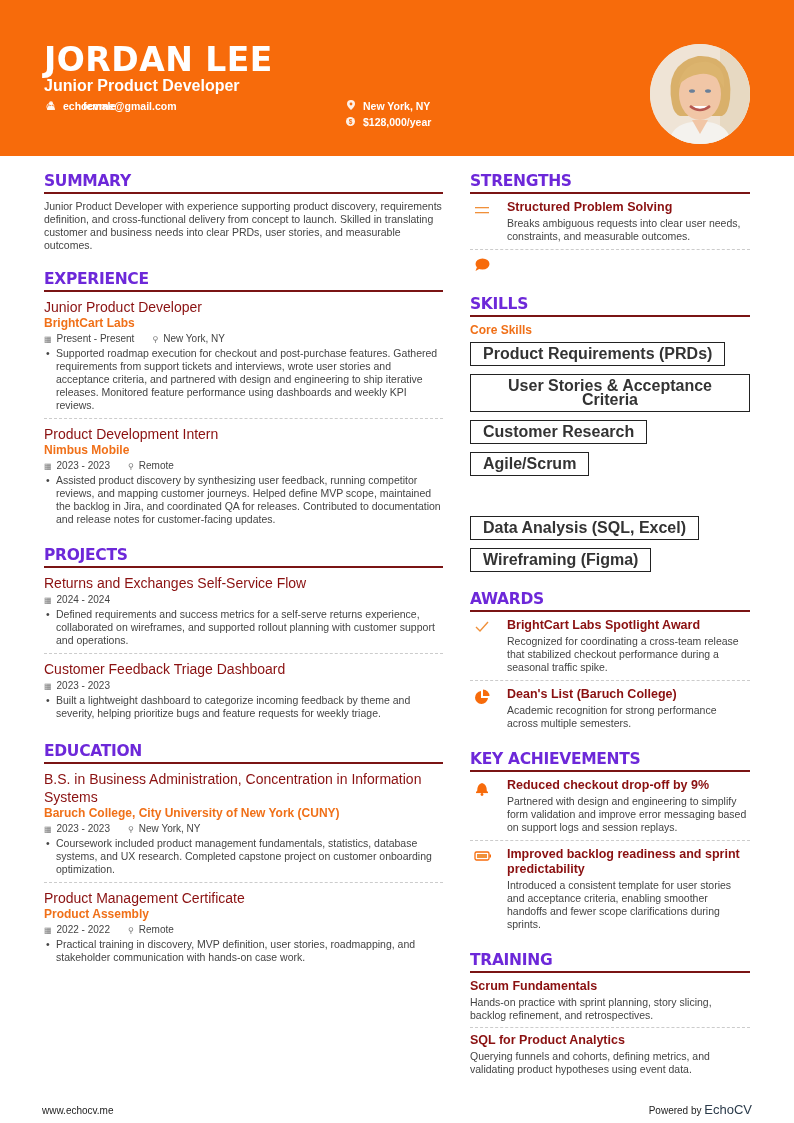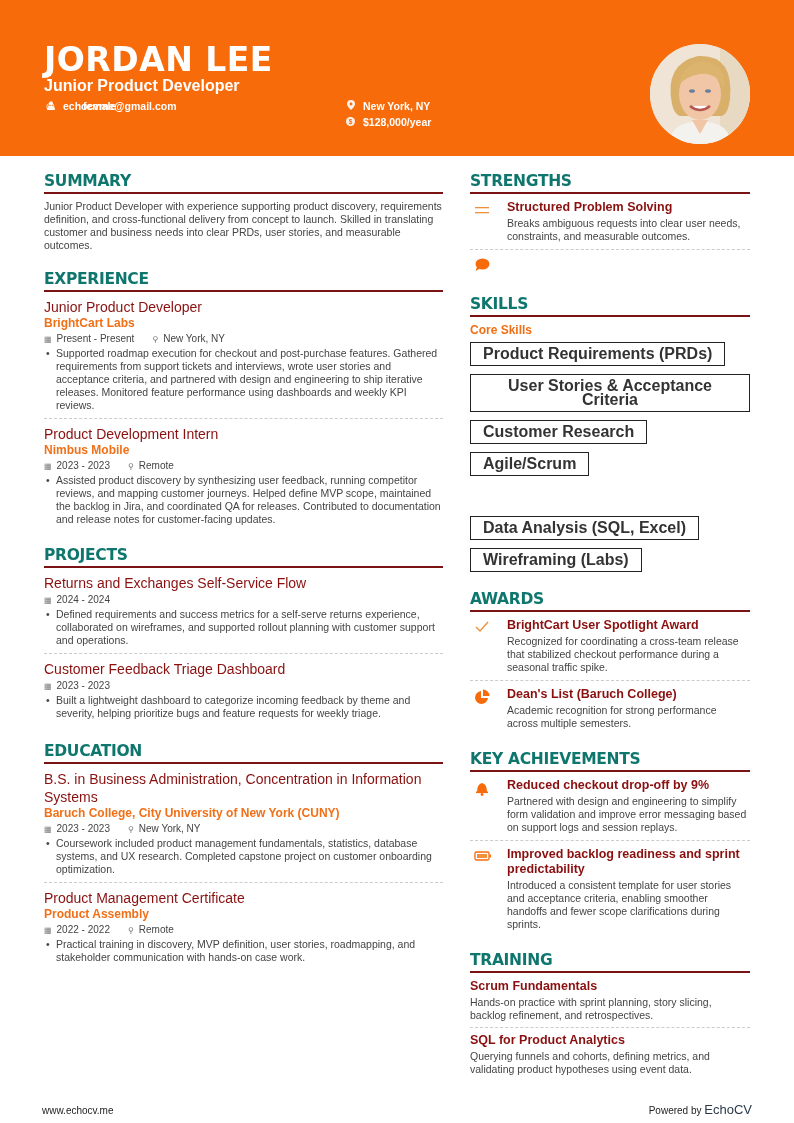--- a/index.html
+++ b/index.html
@@ -5,21 +5,21 @@
     * { box-sizing: border-box; margin: 0; padding: 0; }
     body { width: 794px; height: 1123px; background: #ffffff; font-family: "Liberation Sans", sans-serif; color: #333; position: relative; overflow: hidden; }
     .header { position: absolute; left: 0; top: 0; width: 794px; height: 156px; background: #f76b0b; color: #fff; }
     .name { position: absolute; left: 44px; top: 42px; font-size: 33px; font-weight: bold; letter-spacing: 0.5px; line-height: 36px; font-family: "DejaVu Sans", sans-serif; }
     .jobtitle { position: absolute; left: 44px; top: 77px; font-size: 16px; font-weight: bold; }
     .contact { position: absolute; font-size: 10.5px; font-weight: bold; display: flex; align-items: center; gap: 8px; }
     .contact .ic { width: 9px; font-size: 9px; text-align: center; opacity: 0.9; }
     .avatar { position: absolute; left: 650px; top: 44px; width: 100px; height: 100px; border-radius: 50%; overflow: hidden; background: #f2e6d8; }
     .left { position: absolute; left: 44px; top: 172px; width: 399px; }
     .right { position: absolute; left: 470px; top: 172px; width: 280px; }
-    .sec-title { color: #0f766e; font-size: 15.5px; font-weight: bold; padding-bottom: 2px; border-bottom: 2px solid #7a1414; margin-bottom: 6px; font-family: "DejaVu Sans", sans-serif; letter-spacing: -0.3px; }
+    .sec-title { color: #6d28d9; font-size: 15.5px; font-weight: bold; padding-bottom: 2px; border-bottom: 2px solid #7a1414; margin-bottom: 6px; font-family: "DejaVu Sans", sans-serif; letter-spacing: -0.3px; }
     .sec { margin-bottom: 12px; }
     .p { font-size: 10.5px; line-height: 13px; color: #444; }
     .entry { padding-bottom: 6px; margin-bottom: 6px; border-bottom: 1px dashed #ccc; }
     .entry:last-child { border-bottom: none; margin-bottom: 0; }
     .etitle { color: #8a1010; font-size: 14px; line-height: 18px; }
     .eorg { color: #f07018; font-size: 12px; font-weight: bold; line-height: 15px; }
     .meta { font-size: 10px; color: #444; display: flex; gap: 18px; line-height: 13px; margin: 1px 0 1px; }
     .meta span.i { color: #777; font-size: 8px; margin-right: 5px; }
     .bullet { font-size: 10.5px; line-height: 13px; color: #444; padding-left: 12px; position: relative; }
     .bullet::before { content: "•"; position: absolute; left: 2px; top: 0; }
@@ -186,34 +186,34 @@
 
   <div class="sec" style="margin-top:14px;">
     <div class="sec-title">SKILLS</div>
     <div class="skill-sub">Core Skills</div>
     <div class="chips">
       <div style="width:100%;"><span class="chip" style="display:inline-block;">Product Requirements (PRDs)</span></div>
       <div style="width:100%;"><span class="chip" style="display:inline-block;">User Stories &amp; Acceptance Criteria</span></div>
       <span class="chip">Customer Research</span>
       <span class="chip">Agile/Scrum</span>
       <div style="width:100%;margin-top:32px;"><span class="chip" style="display:inline-block;">Data Analysis (SQL, Excel)</span></div>
-      <div style="width:100%;"><span class="chip" style="display:inline-block;">Wireframing (Labs)</span></div>
+      <div style="width:100%;"><span class="chip" style="display:inline-block;">Wireframing (Figma)</span></div>
     </div>
   </div>
 
   <div class="sec" style="margin-top:18px;">
     <div class="sec-title">AWARDS</div>
     <div class="ritem">
       <div class="ricon">
         <svg width="16" height="12" viewBox="0 0 16 12">
             <path d="M2 6 L6 10 L14 1" stroke="#f0903a" stroke-width="1.4" fill="none"></path>
           </svg>
       </div>
       <div class="rbody">
-        <div class="rtitle">BrightCart User Spotlight Award</div>
+        <div class="rtitle">BrightCart Labs Spotlight Award</div>
         <div class="p">Recognized for coordinating a cross-team release that stabilized checkout performance during a seasonal traffic spike.</div>
       </div>
     </div>
     <div class="ritem">
       <div class="ricon">
         <svg width="16" height="16" viewBox="0 0 16 16">
             <path d="M7 2 A6.5 6.5 0 1 0 14 9 L7 9Z" fill="#f76b0b"></path>
             <path d="M9 0.5 A6.5 6.5 0 0 1 15.5 7 L9 7Z" fill="#f76b0b"></path>
           </svg>
       </div>

